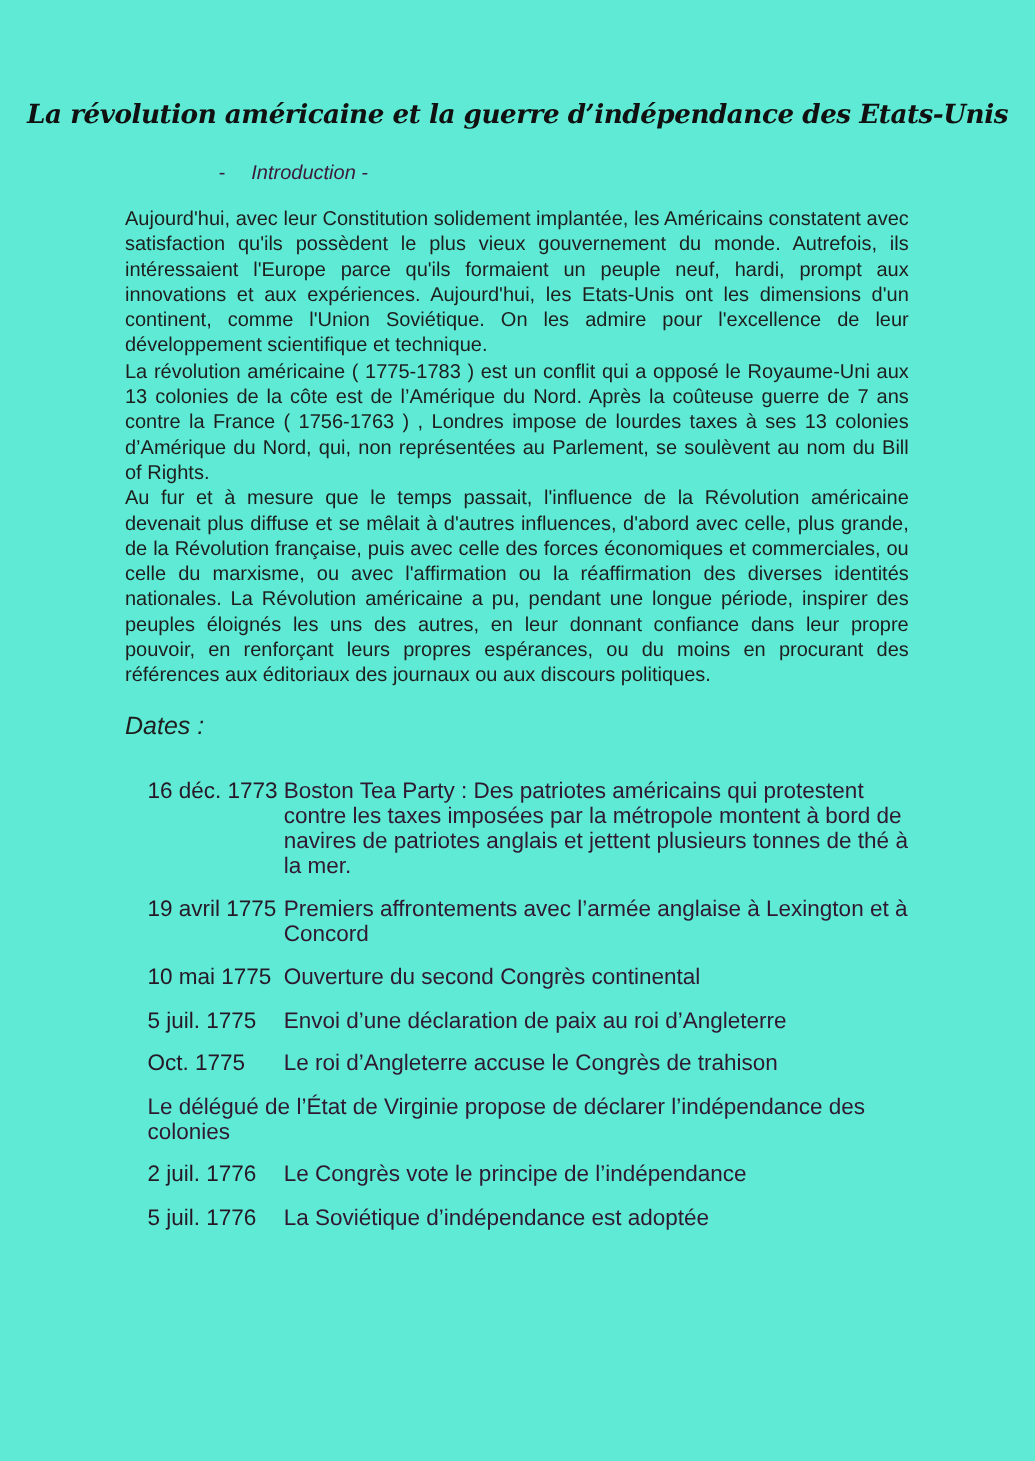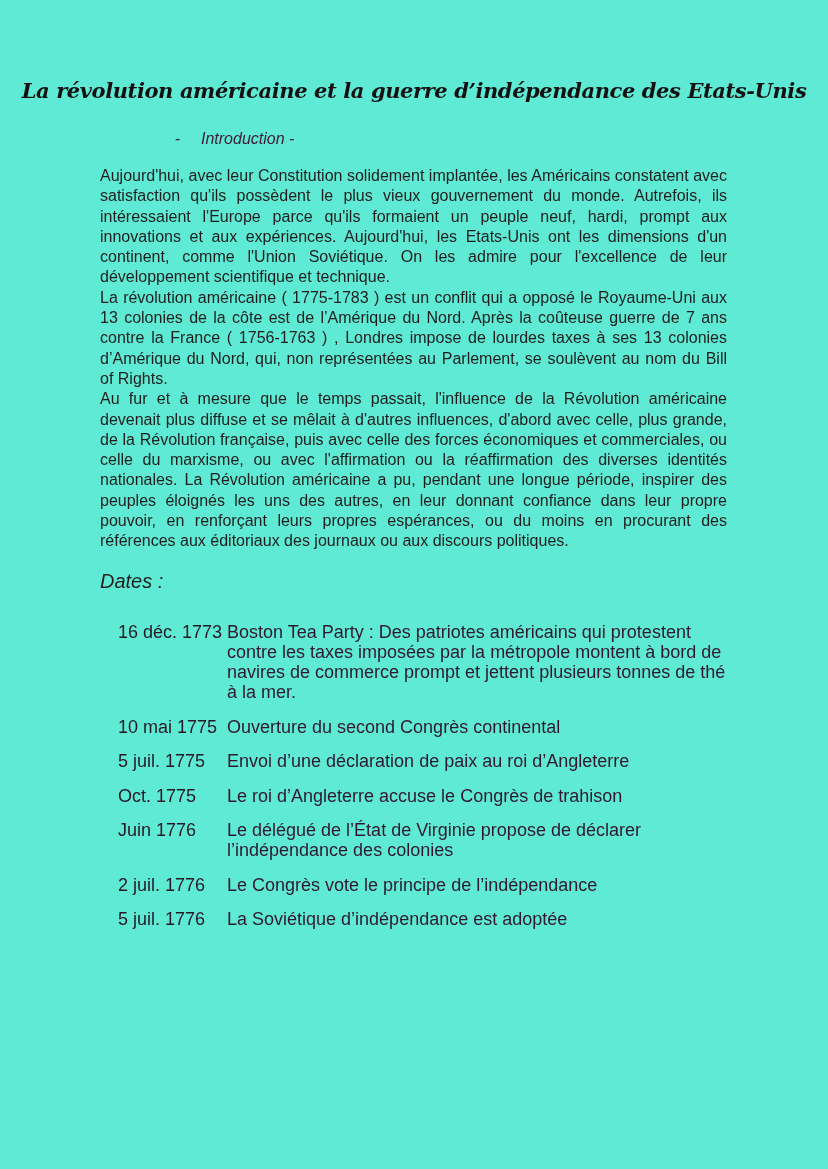--- a/index.html
+++ b/index.html
@@ -55,36 +55,39 @@
     <p class="last-line-left">Aujourd'hui, avec leur Constitution solidement implantée, les Américains constatent avec satisfaction qu'ils possèdent le plus vieux gouvernement du monde. Autrefois, ils intéressaient l'Europe parce qu'ils formaient un peuple neuf, hardi, prompt aux innovations et aux expériences. Aujourd'hui, les Etats-Unis ont les dimensions d'un continent, comme l'Union Soviétique. On les admire pour l'excellence de leur développement scientifique et technique.</p>
     <p class="last-line-left">La révolution américaine ( 1775-1783 ) est un conflit qui a opposé le Royaume-Uni aux 13 colonies de la côte est de l’Amérique du Nord. Après la coûteuse guerre de 7 ans contre la France ( 1756-1763 ) , Londres impose de lourdes taxes à ses 13 colonies d’Amérique du Nord, qui, non représentées au Parlement, se soulèvent au nom du Bill of Rights.</p>
     <p class="last-line-left">Au fur et à mesure que le temps passait, l'influence de la Révolution américaine devenait plus diffuse et se mêlait à d'autres influences, d'abord avec celle, plus grande, de la Révolution française, puis avec celle des forces économiques et commerciales, ou celle du marxisme, ou avec l'affirmation ou la réaffirmation des diverses identités nationales. La Révolution américaine a pu, pendant une longue période, inspirer des peuples éloignés les uns des autres, en leur donnant confiance dans leur propre pouvoir, en renforçant leurs propres espérances, ou du moins en procurant des références aux éditoriaux des journaux ou aux discours politiques.</p>
   </div>
 
   <div class="dates-heading">Dates :</div>
 
   <div class="timeline">
     <div class="event">
       <span class="date">16 déc. 1773</span>
-      <span class="desc">Boston Tea Party : Des patriotes américains qui protestent contre les taxes imposées par la métropole montent à bord de navires de commerce prompt et jettent plusieurs tonnes de thé à la mer.</span>
+      <span class="desc">Boston Tea Party : Des patriotes américains qui protestent contre les taxes imposées par la métropole montent à bord de navires de patriotes anglais et jettent plusieurs tonnes de thé à la mer.</span>
+    </div>
+    <div class="event">
+      <span class="date">19 avril 1775</span>
+      <span class="desc">Premiers affrontements avec l’armée anglaise à Lexington et à Concord</span>
     </div>
     <div class="event">
       <span class="date">10 mai 1775</span>
       <span class="desc">Ouverture du second Congrès continental</span>
     </div>
     <div class="event">
       <span class="date">5 juil. 1775</span>
       <span class="desc">Envoi d’une déclaration de paix au roi d’Angleterre</span>
     </div>
     <div class="event">
       <span class="date">Oct. 1775</span>
       <span class="desc">Le roi d’Angleterre accuse le Congrès de trahison</span>
     </div>
     <div class="event">
-      <span class="date">Juin 1776</span>
       <span class="desc">Le délégué de l’État de Virginie propose de déclarer l’indépendance des colonies</span>
     </div>
     <div class="event">
       <span class="date">2 juil. 1776</span>
       <span class="desc">Le Congrès vote le principe de l’indépendance</span>
     </div>
     <div class="event">
       <span class="date">5 juil. 1776</span>
       <span class="desc">La Soviétique d’indépendance est adoptée</span>
     </div>

